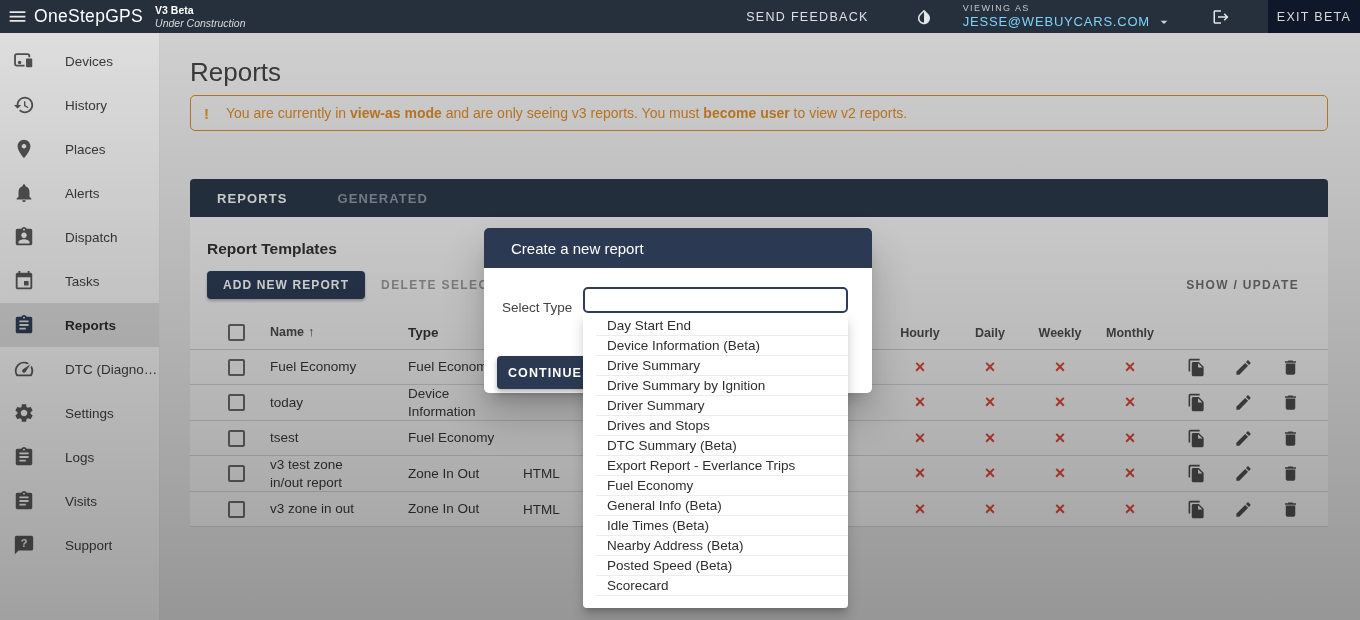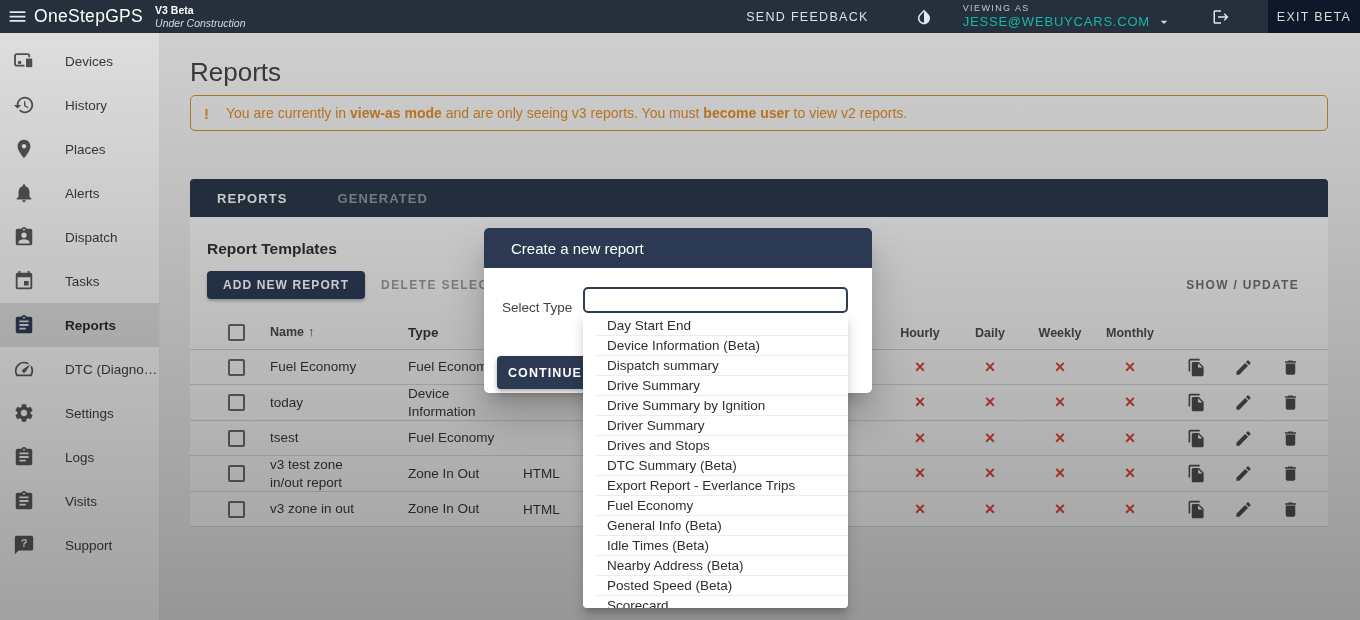--- a/index.html
+++ b/index.html
@@ -17,21 +17,21 @@
   .version-main { color:#ffffff; font-size:10.5px; font-weight:700; }
   .version-sub { color:#d8dadd; font-size:10.5px; font-style:italic; }
   .top-spacer { flex:1; }
   .top-link { color:#dde1e6; font-size:12.5px; font-weight:400; letter-spacing:1.3px; margin-right:46px; cursor:pointer; }
   .top-icon { width:18px; height:18px; color:#e2e5e9; }
   .top-icon svg { width:100%; height:100%; }
   .invert-wrap { margin-right:30px; cursor:pointer; display:flex; align-items:center; }
   .viewing-block { display:flex; flex-direction:column; justify-content:center; line-height:1.2; cursor:pointer; }
   .viewing-label { color:#c2c7cd; font-size:9px; letter-spacing:1.4px; font-weight:400; }
   .viewing-row { display:flex; align-items:center; }
-  .viewing-user { color:#14b8a6; font-size:13px; font-weight:500; letter-spacing:.8px; }
+  .viewing-user { color:#7dd3fc; font-size:13px; font-weight:500; letter-spacing:.8px; }
   .caret { width:16px; height:16px; color:#cfd3d8; margin-left:6px; }
   .caret svg { width:100%; height:100%; }
   .logout-wrap { margin-left:40px; margin-right:38px; cursor:pointer; display:flex; align-items:center; }
   .exit-beta { width:92px; height:33px; background:#0f172a; color:#dbd9d5; font-size:12.5px; font-weight:400;
                letter-spacing:1.3px; display:flex; align-items:center; justify-content:center; cursor:pointer; }
 
   
   .sidebar { position:absolute; left:0; top:33px; bottom:0; width:160px; background:#f7f7f7;
              border-right:1px solid rgba(0,0,0,.08); padding-top:6px; }
   .side-item { height:44px; display:flex; align-items:center; cursor:pointer; }
@@ -414,21 +414,20 @@
     <input class="select-input" type="text" value="" style="">
     <button class="btn-continue">CONTINUE</button>
   </div>
 
   <div class="menu">
 
       <div class="menu-item">Day Start End</div>
 
       <div class="menu-item">Device Information (Beta)</div>
 
-      <div class="menu-item">Dispatch summary</div>
 
       <div class="menu-item">Drive Summary</div>
 
       <div class="menu-item">Drive Summary by Ignition</div>
 
       <div class="menu-item">Driver Summary</div>
 
       <div class="menu-item">Drives and Stops</div>
 
       <div class="menu-item">DTC Summary (Beta)</div>

